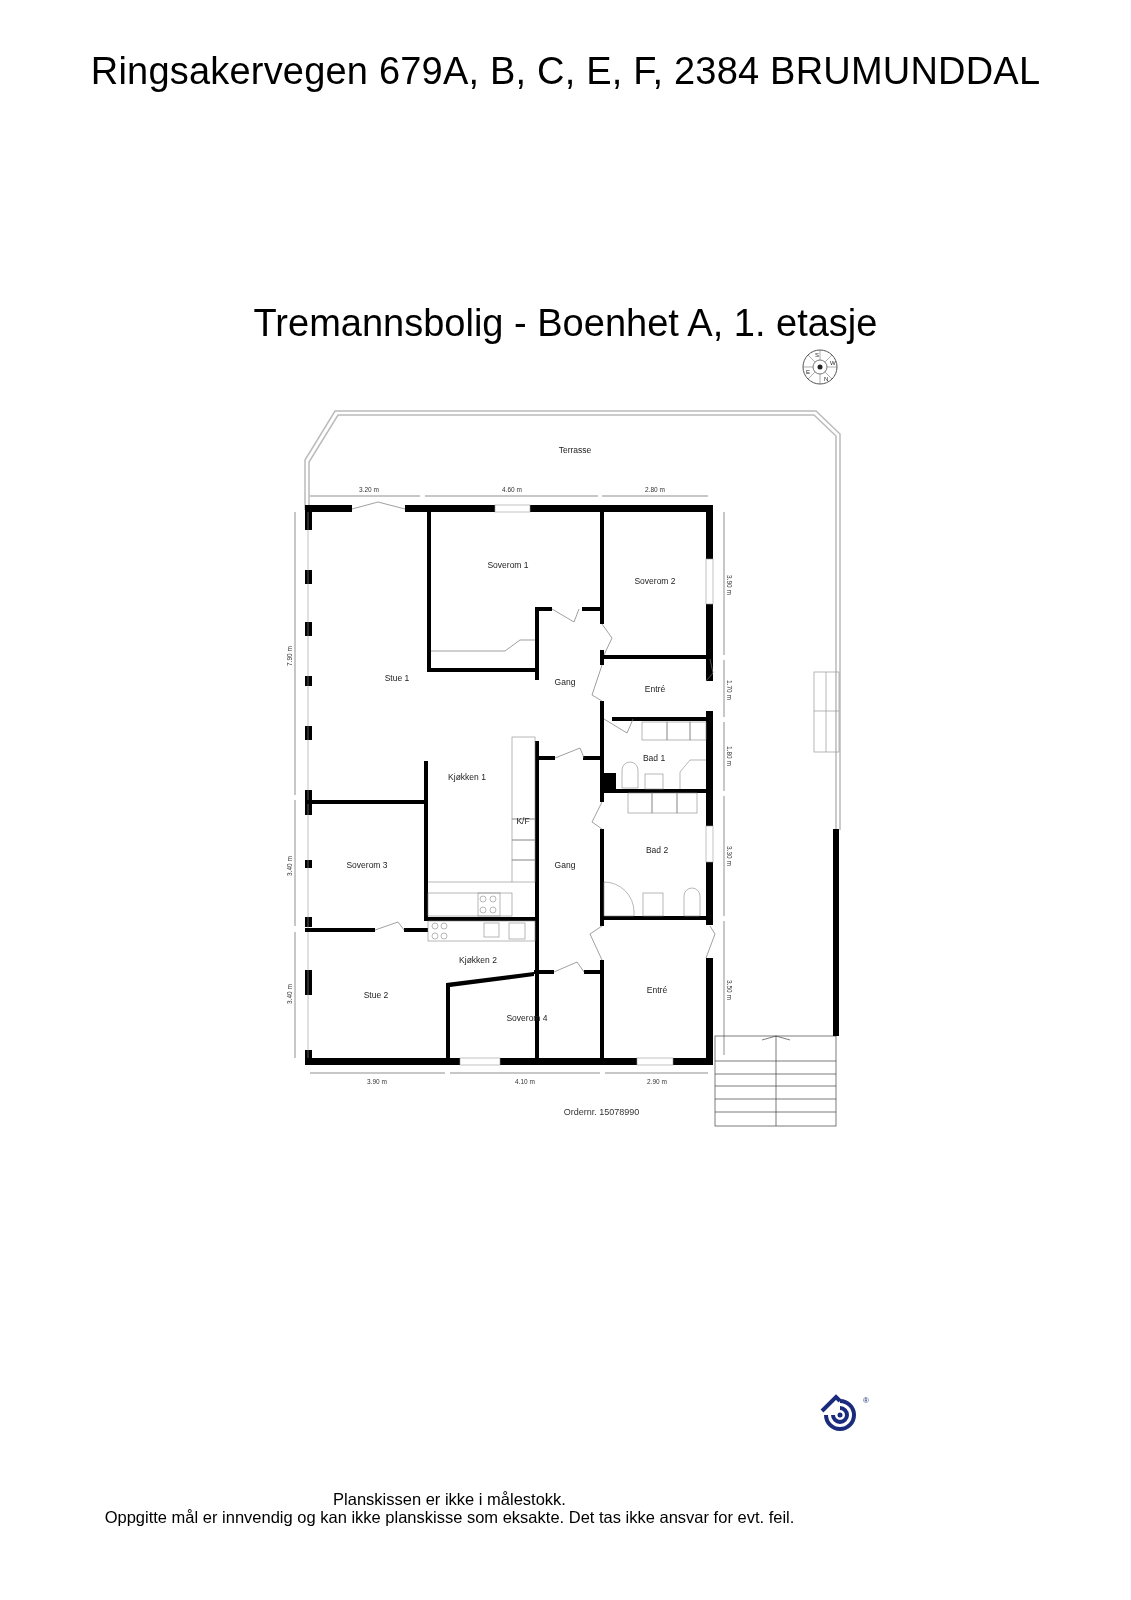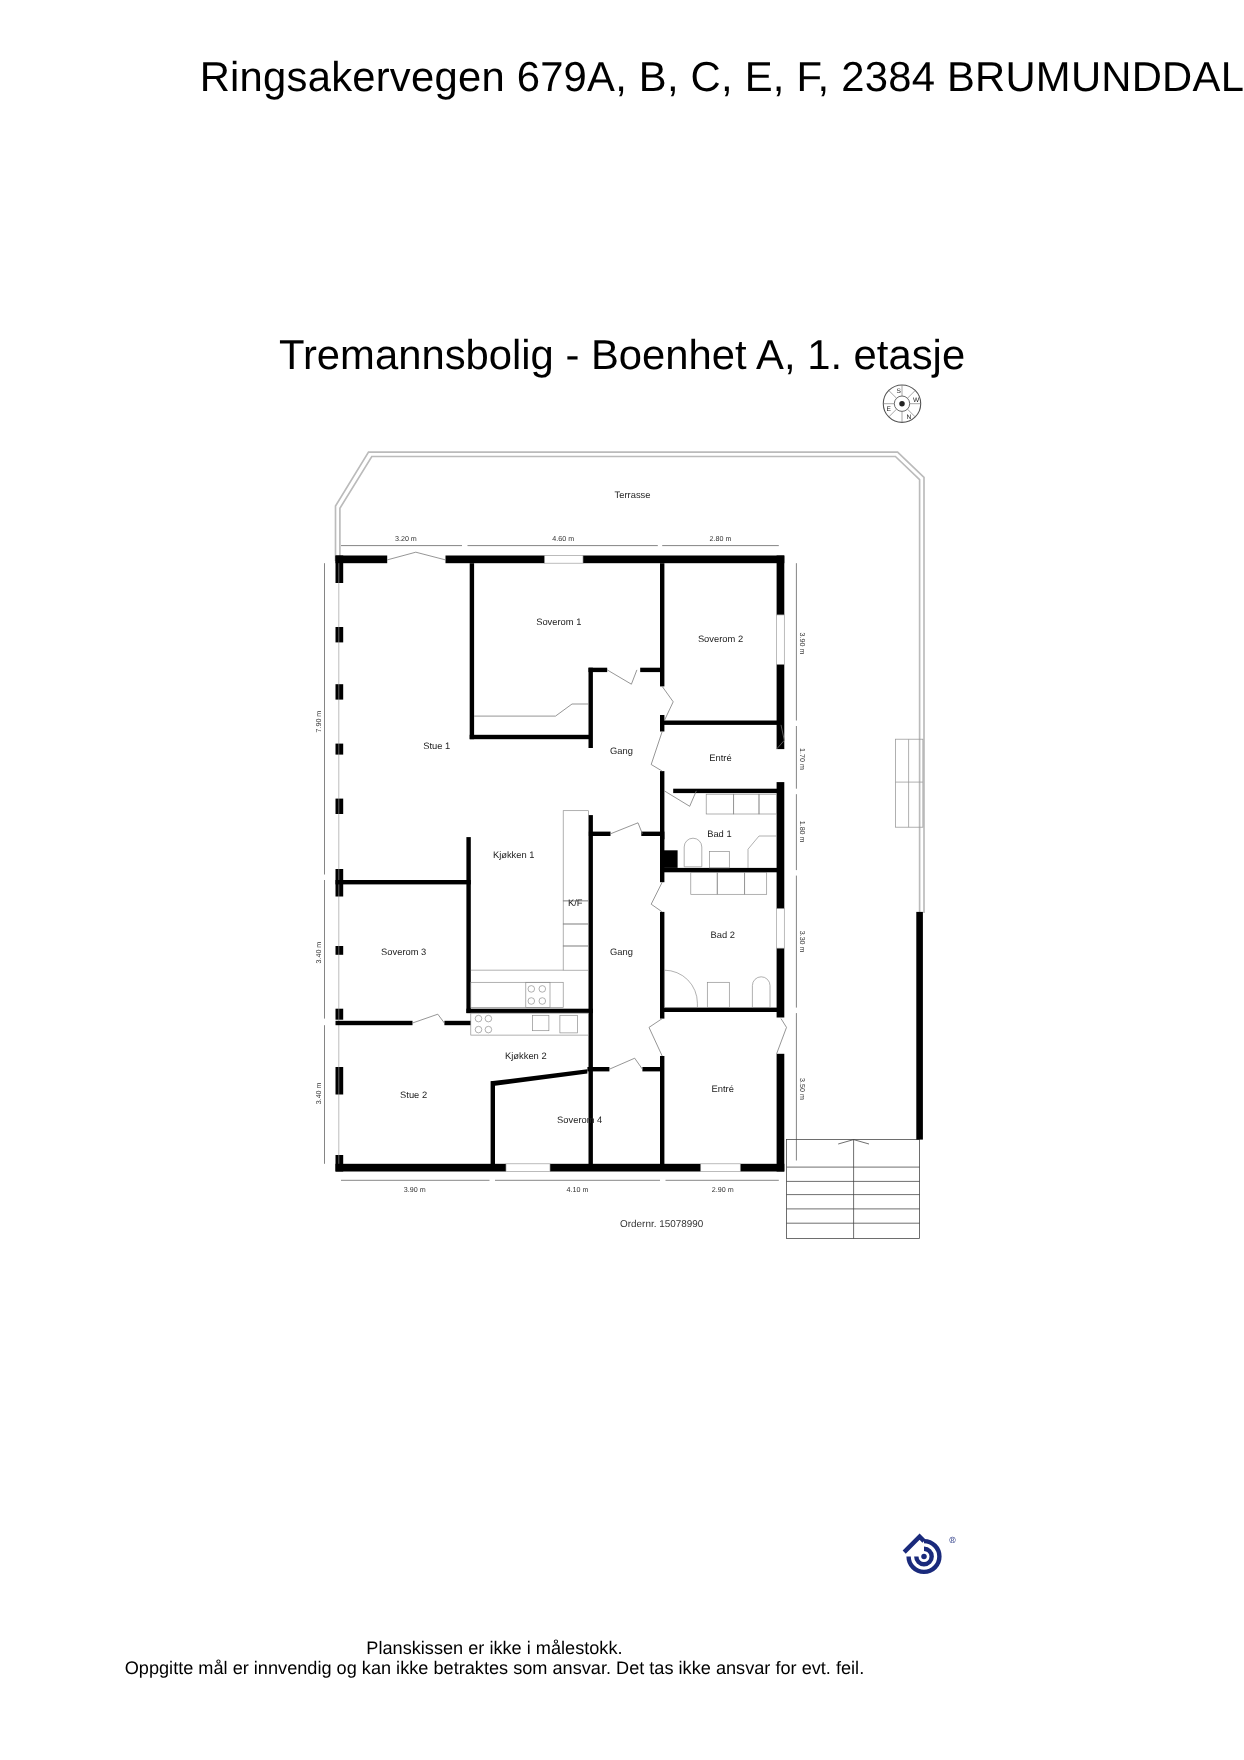--- a/index.html
+++ b/index.html
@@ -1,17 +1,17 @@
 <!DOCTYPE html>
 <html><head>
 <meta charset="utf-8">
 <style>
   html, body { margin:0; padding:0; background:#ffffff; }
   body { width:1131px; height:1600px; position:relative; overflow:hidden; font-family:"Liberation Sans", sans-serif; color:#000; }
-  .title { position:absolute; left:0; width:1131px; top:50px; text-align:right; font-size:38px; letter-spacing:0.2px; }
+  .title { position:absolute; left:0; width:1131px; top:50px; text-align:center; font-size:38px; letter-spacing:0.2px; }
   .subtitle { position:absolute; left:0; width:1131px; top:302px; text-align:center; font-size:38px; }
   .compass { position:absolute; left:800px; top:347px; width:40px; height:40px; }
   .plan { position:absolute; left:0; top:0; width:1131px; height:1600px; }
   .lbl { font-family:"Liberation Sans", sans-serif; font-size:8.5px; fill:#222; }
   .dim { font-family:"Liberation Sans", sans-serif; font-size:6.5px; fill:#333; }
   .order { position:absolute; left:0; width:1131px; top:1107px; text-align:center; font-size:9px; color:#333;padding-left:36px; }
   .logo { position:absolute; left:816px; top:1390px; height:44px; display:flex; align-items:center; }
   .logo-text { font-family:"DejaVu Sans", sans-serif; font-weight:bold; font-size:36px; color:#1a2a7c; letter-spacing:0.5px; margin-left:6px; }
   .logo-reg { font-size:8px; color:#1a2a7c; position:relative; top:-12px; margin-left:1px; }
   .footer { position:absolute; left:0; width:899px; top:1490px; text-align:center; font-size:16.5px; line-height:18px; }
@@ -256,14 +256,14 @@
       <path d="M10,24 a14,14 0 1 0 14,-14"></path>
       <path d="M17,24 a7,7 0 1 0 7,-7"></path>
     </g>
     <circle cx="24" cy="24" r="2.5" fill="#1a2a7c"></circle>
   </svg>
   <span class="logo-reg">®</span>
 </div>
 
 <div class="footer">
   <div>Planskissen er ikke i målestokk.</div>
-  <div>Oppgitte mål er innvendig og kan ikke betraktes som ansvar. Det tas ikke ansvar for evt. feil.</div>
+  <div>Oppgitte mål er innvendig og kan ikke planskisse som eksakte. Det tas ikke ansvar for evt. feil.</div>
 </div>
 
 </body></html>

